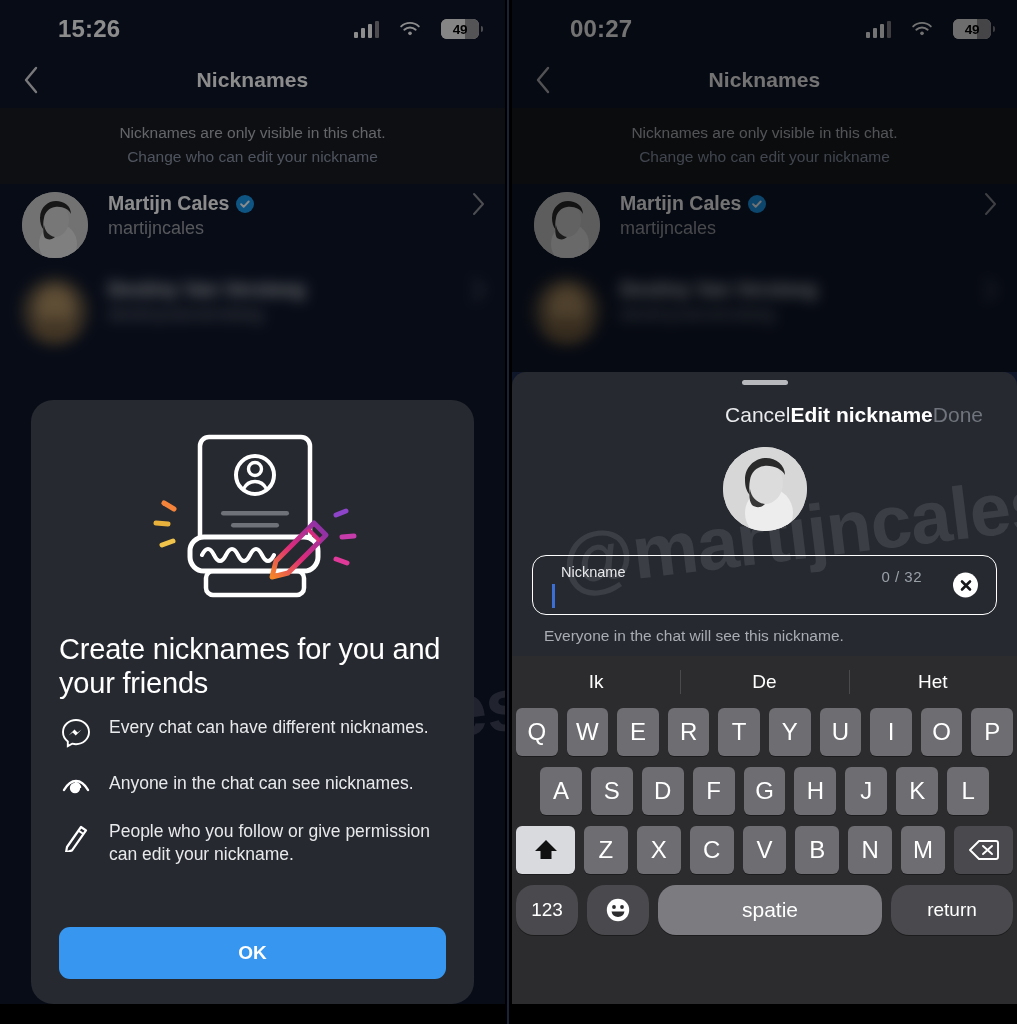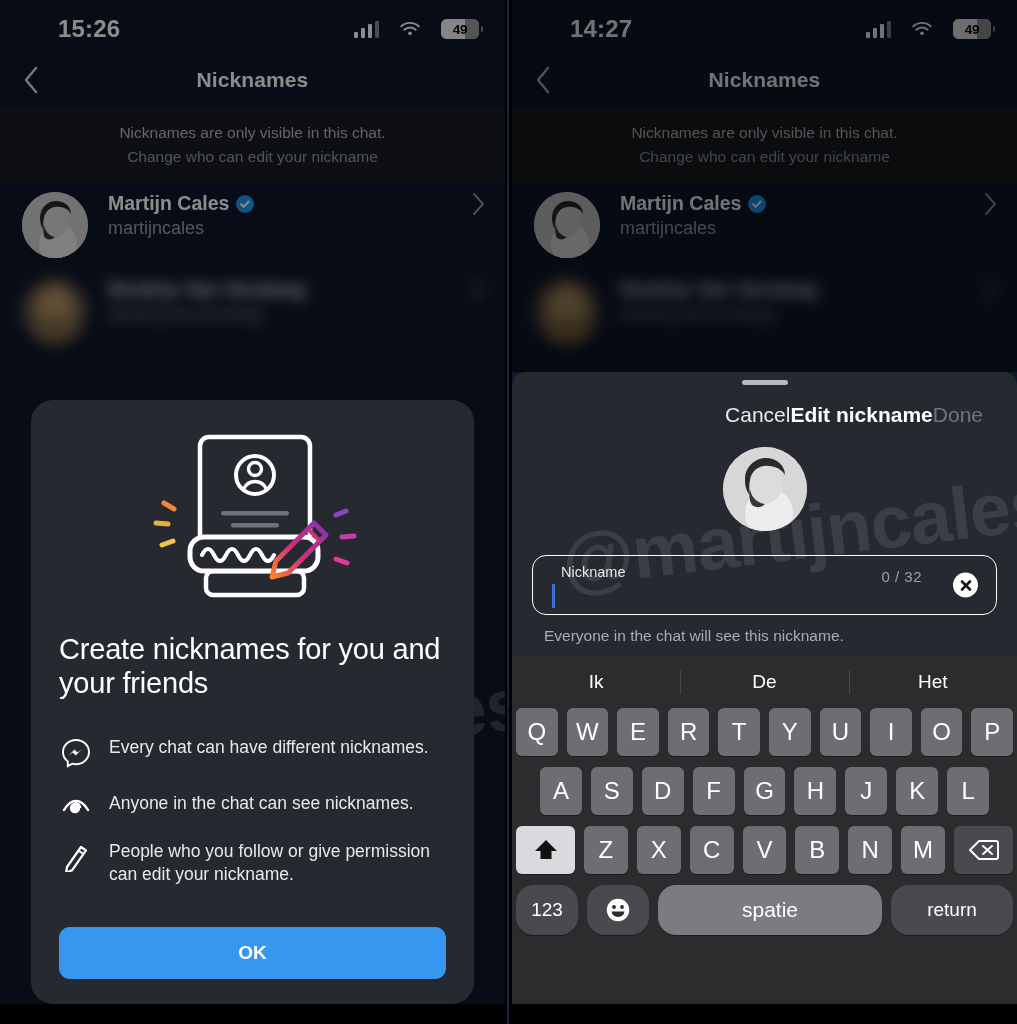--- a/index.html
+++ b/index.html
@@ -84,21 +84,21 @@
   .scrim { position:absolute; inset:0; background: rgba(0,0,0,.45); }
   .modal-card {
     position:absolute; left: 31px; right: 31px; top: 400px; bottom: 0;
     background: #262930; border-radius: 22px; padding: 0 28px;
   }
   .illus { height: 230px; display:flex; align-items:center; justify-content:center; padding-top: 8px;}
   .modal-title {
     color:#fff; font-size: 29px; font-weight: normal; line-height: 34px; letter-spacing:-.2px;
     margin-top: 2px;
   }
-  .bullets { margin-top: 36px; display:flex; flex-direction:column; gap: 24px; }
+  .bullets { margin-top: 16px; display:flex; flex-direction:column; gap: 24px; }
   .bullet { display:flex; align-items:flex-start; gap: 16px; }
   .bullet .bicon { width: 34px; flex:0 0 34px; display:flex; justify-content:center; padding-top:2px; }
   .bullet .btext { color:#e8e9eb; font-size: 17.5px; line-height: 23px; }
   .ok-btn {
     position:absolute; left: 28px; right: 28px; bottom: 25px; height: 52px;
     background:#3797f0; border-radius: 11px; color:#fff; font-size: 19px; font-weight: 600;
     display:flex; align-items:center; justify-content:center; border:none; cursor:pointer;
     font-family: "Liberation Sans", sans-serif;
   }
 
@@ -352,21 +352,21 @@
 
       <button class="ok-btn">OK</button>
     </div>
   </div>
 
   <div class="panel-divider"></div>
 
   <div class="panel panel-right">
 
     <div class="statusbar">
-      <div class="sb-time">14:27</div>
+      <div class="sb-time">00:27</div>
       <div class="sb-right">
         <div class="sig">
             <i></i>
             <i></i>
             <i></i>
             <i></i>
           </div>
         <div class="wifi">
           <svg viewBox="0 0 24 18" width="22" height="17">
               <path d="M12 15.2a2 2 0 1 0 0-4 2 2 0 0 0 0 4z" fill="#fff"></path>

